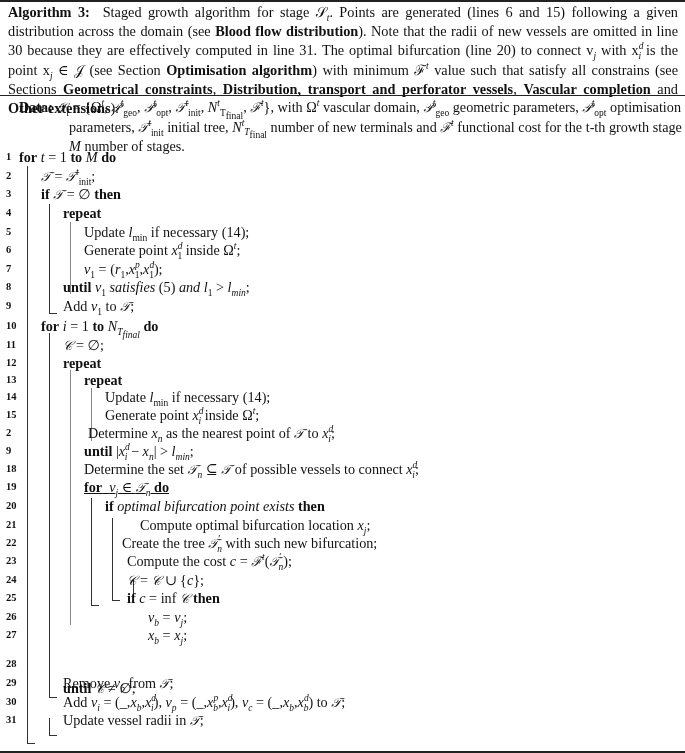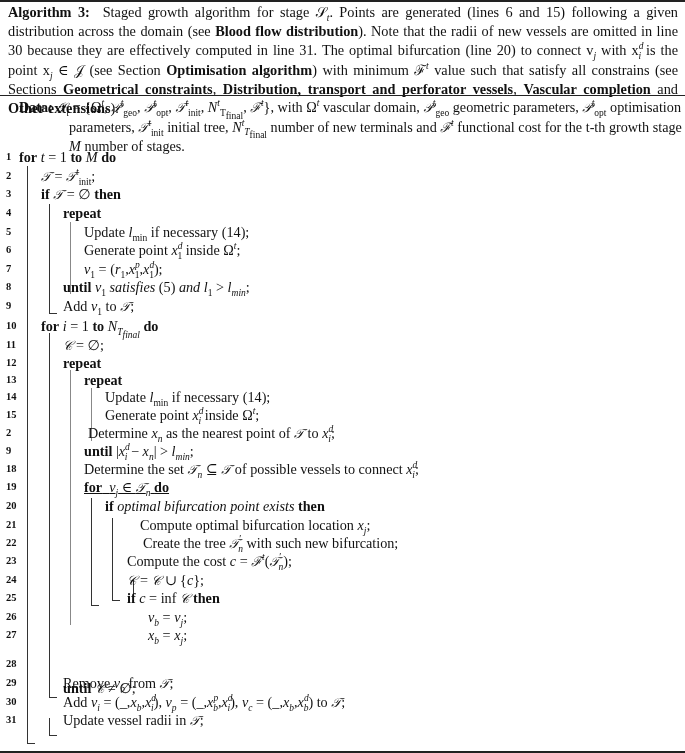--- a/index.html
+++ b/index.html
@@ -158,21 +158,21 @@
 <div class="line" style="top:497px;">
   <span class="ln">20</span>
   <span class="code" style="left:105px;"><span class="kw">if</span> <i>optimal bifurcation point exists</i> <span class="kw">then</span></span>
 </div>
 <div class="line" style="top:516px;">
   <span class="ln">21</span>
   <span class="code" style="left:140px;">Compute optimal bifurcation location <i>x<sub>j</sub></i>;</span>
 </div>
 <div class="line" style="top:534px;">
   <span class="ln">22</span>
-  <span class="code" style="left:143px;">Create the tree <span class="cal">𝒯</span><sup>′</sup><sub style="margin-left:-3px"><i>n</i></sub> with such new bifurcation;</span>
+  <span class="code" style="left:122px;">Create the tree <span class="cal">𝒯</span><sup>′</sup><sub style="margin-left:-3px"><i>n</i></sub> with such new bifurcation;</span>
 </div>
 <div class="line" style="top:552px;">
   <span class="ln">23</span>
   <span class="code" style="left:127px;">Compute the cost <i>c</i> = <span class="cal">ℱ</span><sup><i>t</i></sup>(<span class="cal">𝒯</span><sup>′</sup><sub style="margin-left:-3px"><i>n</i></sub>);</span>
 </div>
 <div class="line" style="top:571px;">
   <span class="ln">24</span>
   <span class="code" style="left:127px;"><span class="cal">𝒞</span> = <span class="cal">𝒞</span> ∪ {<i>c</i>};</span>
 </div>
 <div class="line" style="top:589px;">

